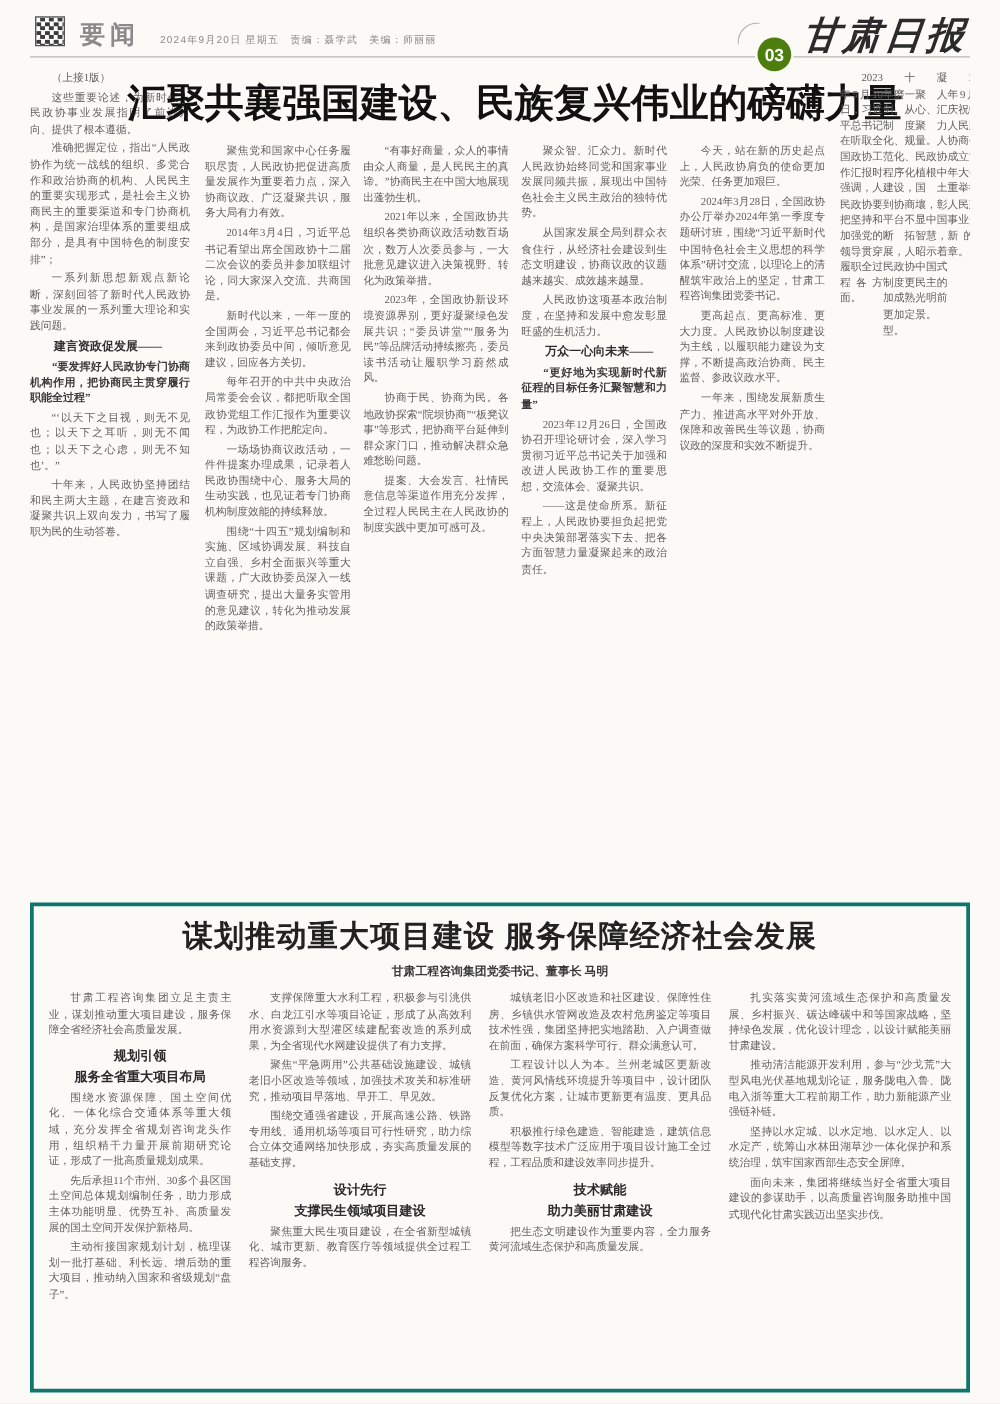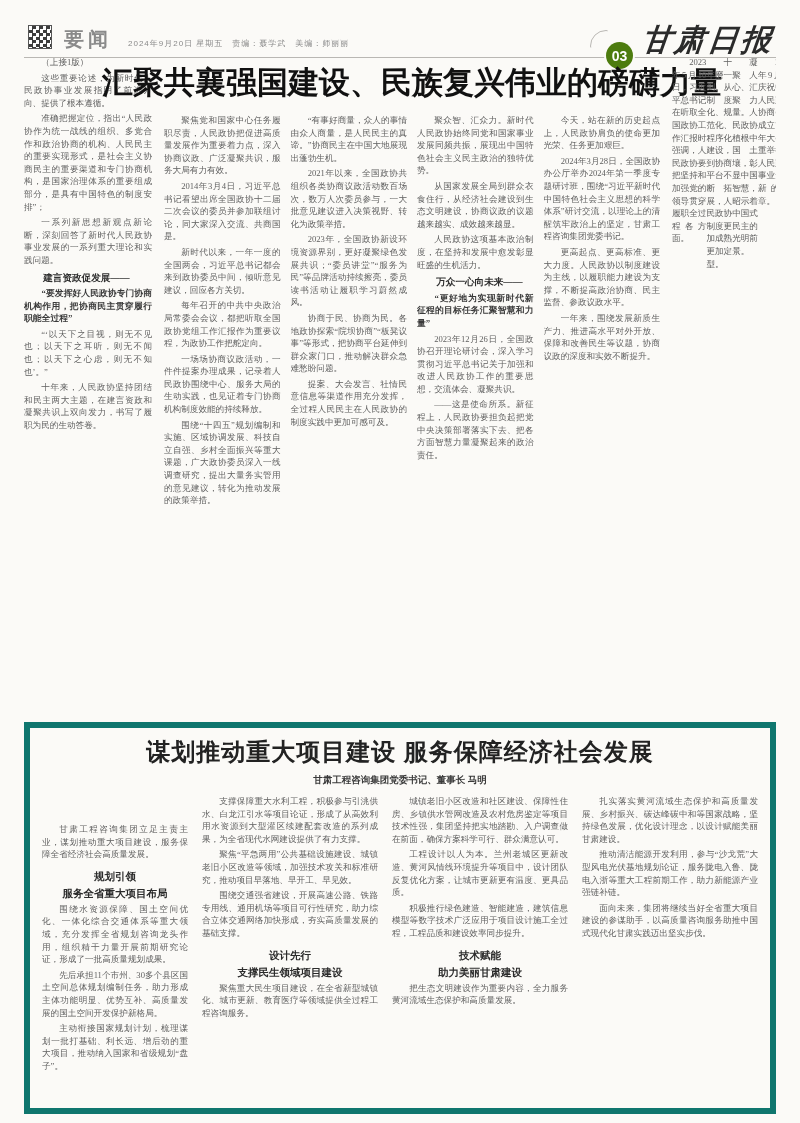--- a/index.html
+++ b/index.html
@@ -1,19 +1,19 @@
 <!DOCTYPE html>
 <html><head>
 <meta charset="utf-8">
 <style>
   html,body{margin:0;padding:0;background:#e8e6e2;}
   .page{position:relative;width:800px;height:1123px;margin:0 auto;background:#fbfaf7;overflow:hidden;
         font-family:"Liberation Serif",serif;color:#5f5f5f;}
   
-  .header{position:absolute;top:12px;left:0;right:0;height:52px;font-family:"Liberation Sans",sans-serif;}
+  .header{position:absolute;top:0;left:0;right:0;height:52px;font-family:"Liberation Sans",sans-serif;}
   .qr{position:absolute;left:28px;top:13px;width:22px;height:22px;border:1px solid #555;
       background:repeating-conic-gradient(#3c3c3c 0% 25%, #fdfdfd 0% 50%) 0 0/7px 7px;}
   .section-name{position:absolute;left:64px;top:14px;font-size:20px;font-weight:bold;color:#8a8a8a;letter-spacing:4px;}
   .dateline{position:absolute;left:128px;top:26px;font-size:8px;color:#8a8a8a;letter-spacing:1px;}
   .header-rule{position:absolute;left:24px;right:24px;top:45px;height:1px;background:#b9b7b3;}
   .page-num{position:absolute;left:606px;top:30px;width:27px;height:27px;border-radius:50%;
             background:#4d7c0f;color:#fff;font-size:14px;font-weight:bold;display:flex;align-items:center;justify-content:center;
             box-shadow:0 0 0 2px #fbfaf7;}
   .page-num-arc{position:absolute;left:590px;top:18px;width:30px;height:30px;border:1px solid #b9b7b3;border-radius:50%;
                 clip-path:polygon(0 0,55% 0,55% 55%,0 55%);}
@@ -33,27 +33,27 @@
   
   .blk{margin:0 0 3px;font-size:8.6px;line-height:12.6px;text-indent:2em;}
   .blk-subhead{font-weight:bold;color:#2e2e2e;font-size:9.6px;margin:5px 0 3px;}
   .blk-quote{font-weight:bold;color:#3a3a3a;font-size:8.8px;}
   .blk-subheadc{text-indent:0;text-align:center;font-weight:bold;color:#2b2b2b;font-size:10.5px;
                 font-family:"Liberation Sans",sans-serif;line-height:15px;margin:0 0 2px;}
   .blk-subheadc.first{margin-top:8px;}
   .blk-dateline{text-align:right;text-indent:0;margin-top:4px;}
   
   .bottom-article{position:absolute;top:722px;left:24px;right:24px;bottom:9px;
-                  border:6px solid #0f766e;background:#fbfaf7;padding:6px 12px 8px;box-sizing:border-box;}
+                  border:3px solid #0f766e;background:#fbfaf7;padding:6px 12px 8px;box-sizing:border-box;}
   .bottom-headline{text-align:center;font-family:"Liberation Sans",sans-serif;font-weight:900;
                    font-size:24px;color:#222;letter-spacing:1px;margin-top:2px;}
   .bottom-byline{text-align:center;font-size:9.5px;font-weight:bold;color:#3a3a3a;margin-top:6px;}
   .bottom-cols{display:flex;gap:14px;margin-top:8px;height:calc(100% - 62px);overflow:hidden;}
   .bcol{flex:1;min-width:0;overflow:hidden;text-align:justify;}
-  .bcol-1{flex:0 0 146px;width:146px;margin-top:28px;}
+  .bcol-1{flex:0 0 146px;width:146px;}
 </style>
 </head>
 <body>
 
 <div class="page">
 
   <div class="header">
     <div class="qr"></div>
     <div class="section-name">要闻</div>
     <div class="dateline">2024年9月20日 星期五　责编：聂学武　美编：师丽丽</div>
@@ -143,18 +143,19 @@
           <p class="blk blk-p">城镇老旧小区改造和社区建设、保障性住房、乡镇供水管网改造及农村危房鉴定等项目技术性强，集团坚持把实地踏勘、入户调查做在前面，确保方案科学可行、群众满意认可。</p>
           <p class="blk blk-p">工程设计以人为本。兰州老城区更新改造、黄河风情线环境提升等项目中，设计团队反复优化方案，让城市更新更有温度、更具品质。</p>
           <p class="blk blk-p">积极推行绿色建造、智能建造，建筑信息模型等数字技术广泛应用于项目设计施工全过程，工程品质和建设效率同步提升。</p>
           <p class="blk blk-subheadc first">技术赋能</p>
           <p class="blk blk-subheadc">助力美丽甘肃建设</p>
           <p class="blk blk-p">把生态文明建设作为重要内容，全力服务黄河流域生态保护和高质量发展。</p>
         </div>
       <div class="bcol">
           <p class="blk blk-p">扎实落实黄河流域生态保护和高质量发展、乡村振兴、碳达峰碳中和等国家战略，坚持绿色发展，优化设计理念，以设计赋能美丽甘肃建设。</p>
           <p class="blk blk-p">推动清洁能源开发利用，参与“沙戈荒”大型风电光伏基地规划论证，服务陇电入鲁、陇电入浙等重大工程前期工作，助力新能源产业强链补链。</p>
+          <p class="blk blk-p">坚持以水定城、以水定地、以水定人、以水定产，统筹山水林田湖草沙一体化保护和系统治理，筑牢国家西部生态安全屏障。</p>
           <p class="blk blk-p">面向未来，集团将继续当好全省重大项目建设的参谋助手，以高质量咨询服务助推中国式现代化甘肃实践迈出坚实步伐。</p>
         </div>
     </div>
   </div>
 
 </div>
 
 </body></html>

